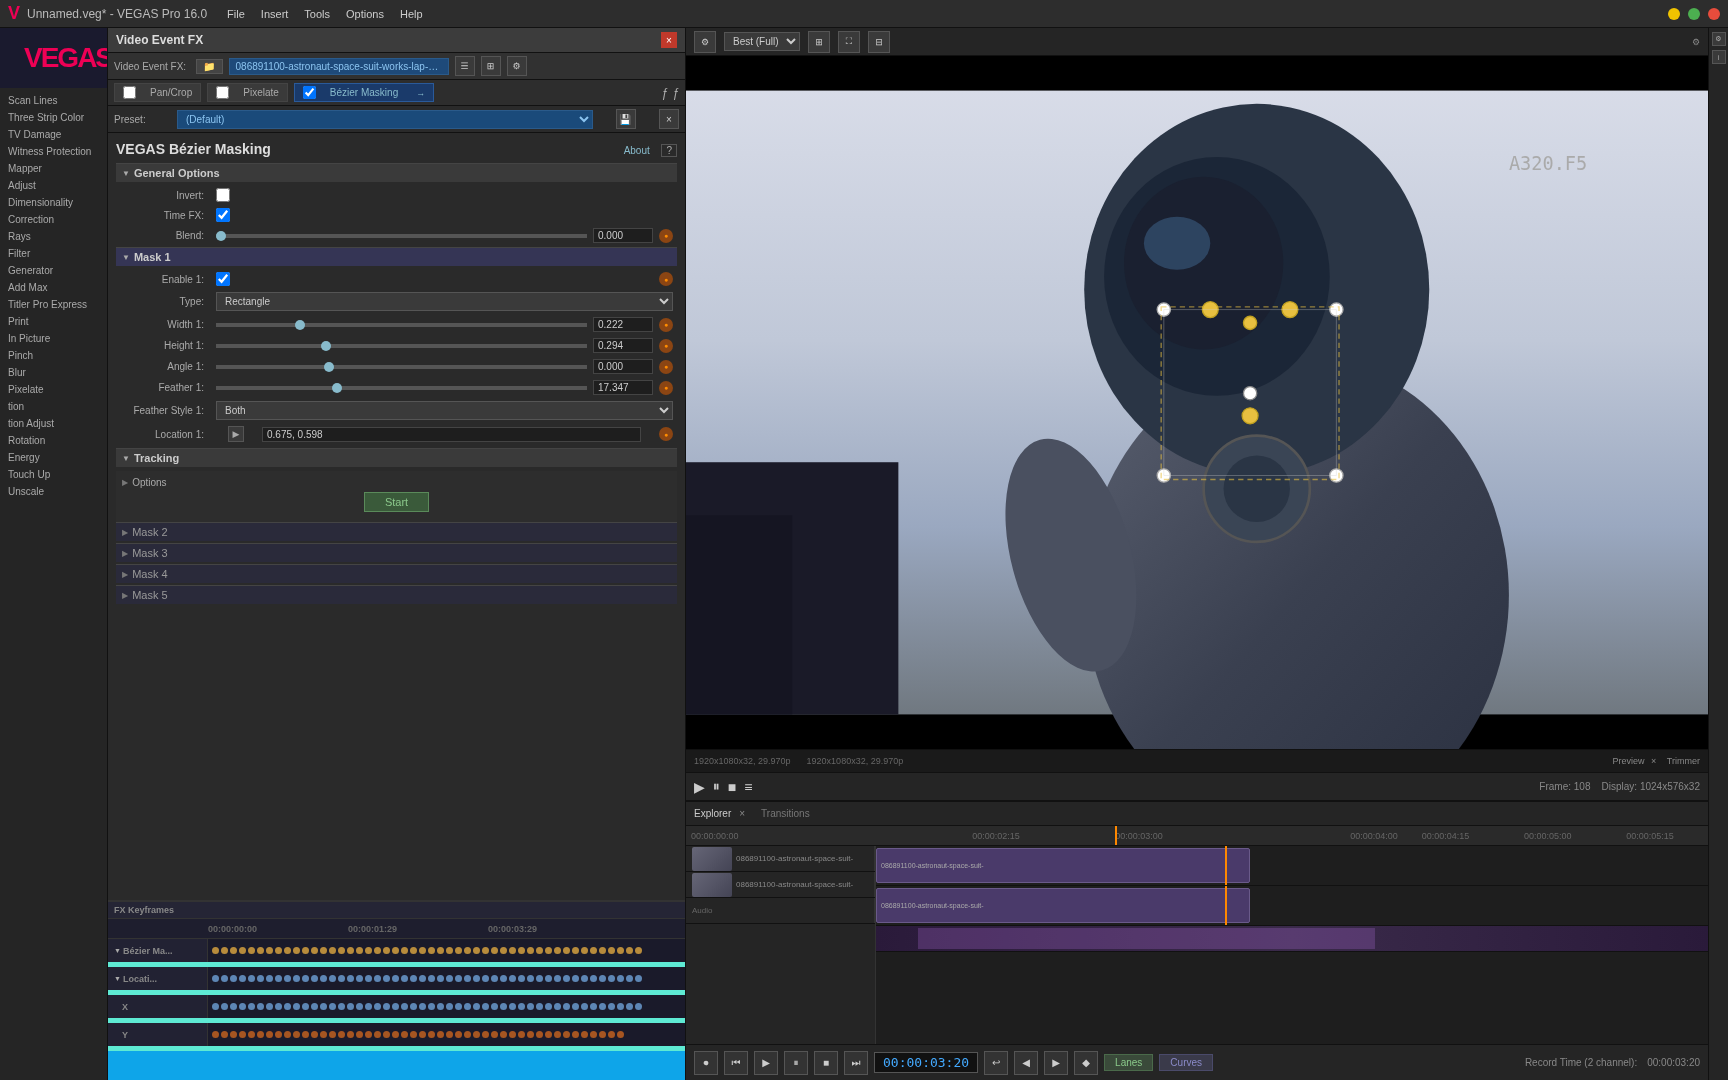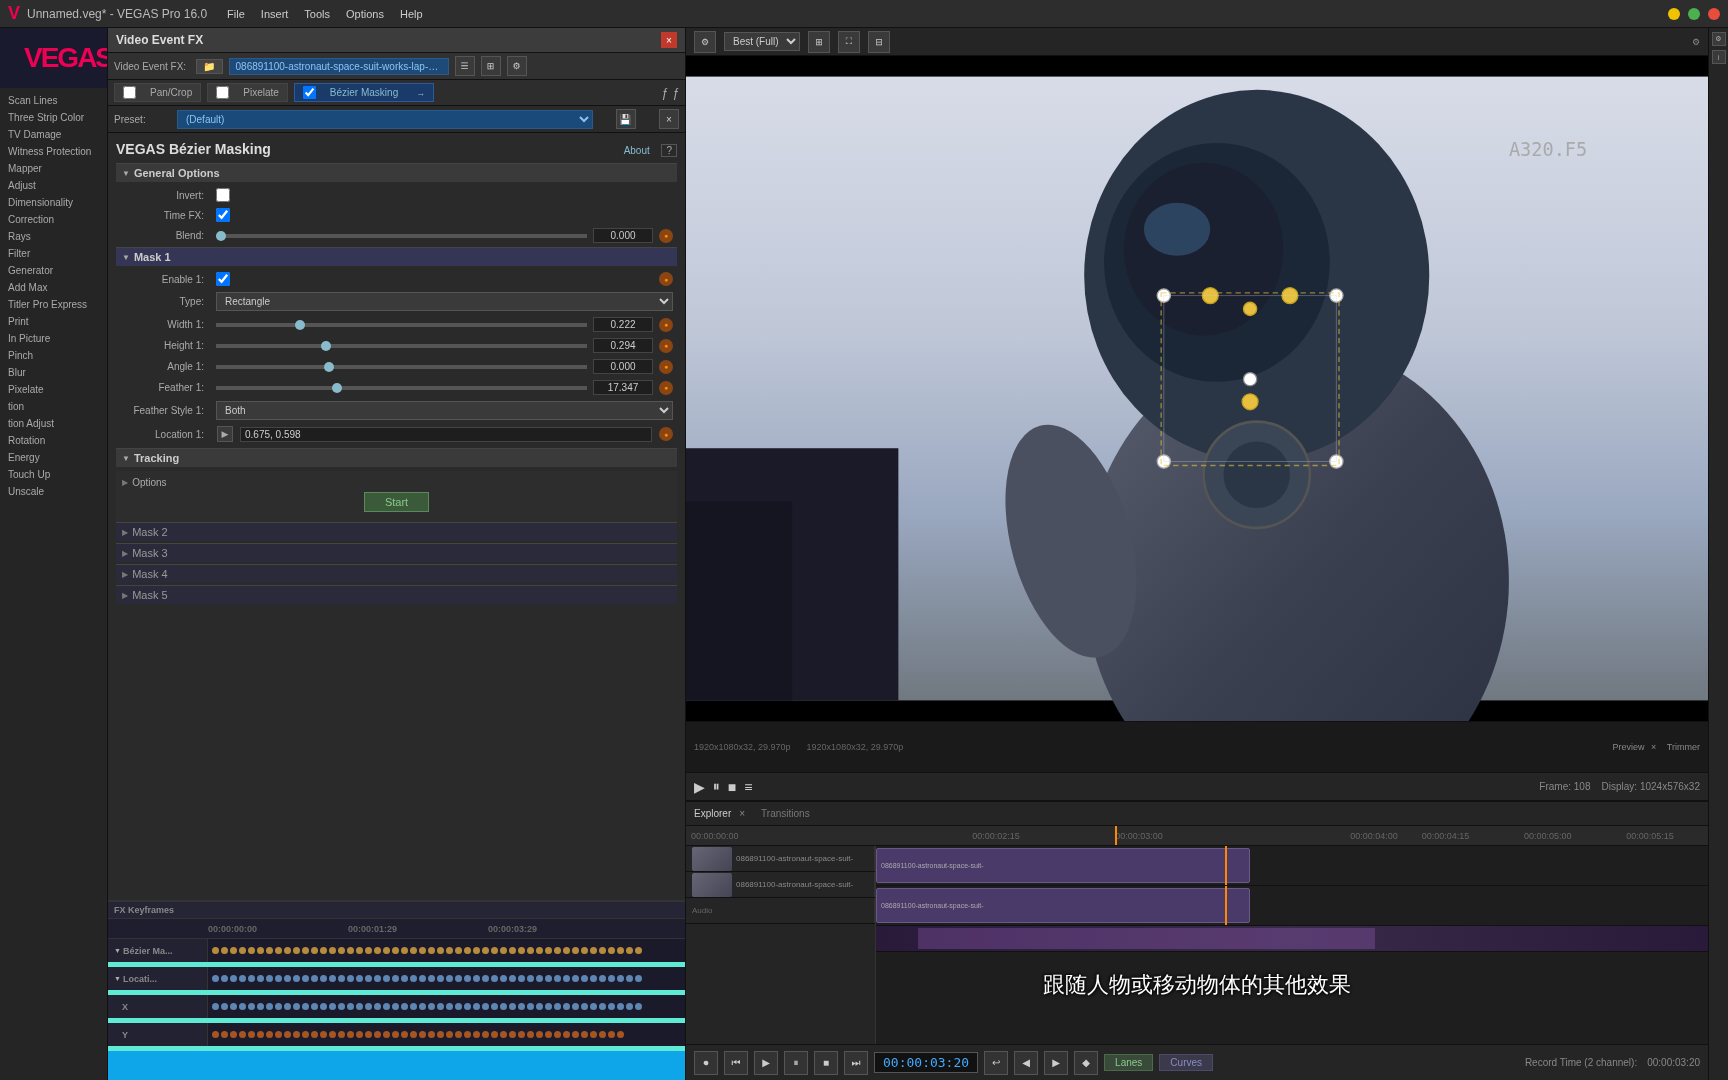--- a/index.html
+++ b/index.html
@@ -71,36 +71,36 @@
     .section-header { display: flex; align-items: center; gap: 4px; background: #3a3a3a; padding: 3px 6px; margin-bottom: 4px; cursor: pointer; border-top: 1px solid #444; }
     .section-header .chevron { font-size: 8px; color: #aaa; }
     .section-header .section-title { font-size: 11px; font-weight: bold; color: #ccc; }
 
     .param-row { display: flex; align-items: center; gap: 6px; padding: 2px 4px; margin-bottom: 2px; }
     .param-label { min-width: 90px; font-size: 10px; color: #aaa; text-align: right; padding-right: 6px; }
     .param-checkbox { width: 14px; height: 14px; }
     .param-slider-wrap { flex: 1; display: flex; align-items: center; gap: 4px; }
     .param-slider { flex: 1; height: 4px; background: #555; -webkit-appearance: none; outline: none; }
     .param-slider::-webkit-slider-thumb { -webkit-appearance: none; width: 10px; height: 10px; border-radius: 50%; background: #8bc; cursor: pointer; }
-    .param-value { min-width: 60px; background: #1e1e1e; border: 1px solid #444; color: #ccc; font-size: 10px; padding: 1px 4px; text-align: center; }
+    .param-value { min-width: 60px; background: #1e1e1e; border: 1px solid #444; color: #ccc; font-size: 10px; padding: 1px 4px; text-align: left; }
     .param-pin { width: 14px; height: 14px; background: #555; border-radius: 50%; cursor: pointer; display: flex; align-items: center; justify-content: center; font-size: 7px; color: #aaa; }
     .param-pin.active { background: #8b4513; color: #ff8c00; }
 
     .type-select { background: #3a3a3a; border: 1px solid #555; color: #ccc; padding: 2px 4px; font-size: 10px; flex: 1; }
 
     .mask-section { margin-bottom: 4px; }
     .mask-header { display: flex; align-items: center; gap: 4px; background: #353555; padding: 3px 6px; margin-bottom: 4px; cursor: pointer; border-top: 1px solid #444; }
     .mask-header .chevron { font-size: 8px; color: #aaa; }
     .mask-header .mask-title { font-size: 11px; font-weight: bold; color: #ccc; }
 
     .mask-collapsed { background: #2a2a3a; padding: 3px 6px; display: flex; align-items: center; gap: 4px; margin-bottom: 2px; cursor: pointer; border-top: 1px solid #444; }
     .mask-collapsed .chevron-right { font-size: 8px; color: #777; }
     .mask-collapsed .mask-label { font-size: 11px; color: #999; }
 
-    .location-row { display: flex; align-items: center; gap: 7px; padding: 2px 4px; margin-bottom: 2px; }
+    .location-row { display: flex; align-items: center; gap: 18px; padding: 2px 4px; margin-bottom: 2px; }
     .location-label { min-width: 90px; font-size: 10px; color: #aaa; text-align: right; padding-right: 6px; }
     .location-btn { width: 16px; height: 16px; background: #3a3a3a; border: 1px solid #555; cursor: pointer; display: flex; align-items: center; justify-content: center; font-size: 9px; color: #aaa; }
     .location-value { flex: 1; background: #1e1e1e; border: 1px solid #444; color: #ccc; font-size: 10px; padding: 1px 4px; }
 
     .tracking-section { margin-top: 4px; }
     .tracking-header { display: flex; align-items: center; gap: 4px; background: #3a3a3a; padding: 3px 6px; cursor: pointer; border-top: 1px solid #444; }
     .tracking-options { background: #2d2d2d; padding: 6px; }
     .options-row { display: flex; align-items: center; gap: 4px; margin-bottom: 4px; cursor: pointer; }
     .options-row .chevron-right { font-size: 8px; color: #777; }
     .options-label { font-size: 10px; color: #aaa; }
@@ -152,21 +152,21 @@
 
     
     #right-sidebar { width: 20px; background: #252525; border-left: 1px solid #111; display: flex; flex-direction: column; align-items: center; padding: 4px 0; gap: 4px; }
     .rs-btn { width: 14px; height: 14px; background: #3a3a3a; border: 1px solid #555; cursor: pointer; display: flex; align-items: center; justify-content: center; font-size: 7px; color: #aaa; }
 
     
     ::-webkit-scrollbar { width: 6px; height: 6px; }
     ::-webkit-scrollbar-track { background: #2a2a2a; }
     ::-webkit-scrollbar-thumb { background: #555; border-radius: 3px; }
 
-    .preview-stats { background: #1a1a1a; padding: 20px 8px; font-size: 9px; color: #666; display: flex; gap: 16px; border-top: 1px solid #111; }
+    .preview-stats { background: #1a1a1a; padding: 6px 8px; font-size: 9px; color: #666; display: flex; gap: 16px; border-top: 1px solid #111; }
 
     .bottom-wrapper { display: flex; flex: 1; min-height: 0; }
     .timeline-left-panel { width: 190px; background: #252525; border-right: 1px solid #333; display: flex; flex-direction: column; }
     .timeline-right-panel { flex: 1; overflow: hidden; display: flex; flex-direction: column; }
 
     .track-thumb { width: 40px; height: 24px; background: #333; border-radius: 2px; margin-right: 4px; flex-shrink: 0; overflow: hidden; }
     .track-thumb-img { width: 100%; height: 100%; background: linear-gradient(135deg, #334, #223); }
   </style>
 </head>
 <body>
@@ -723,21 +723,20 @@
 
             <rect x="358" y="163" width="134" height="130" fill="none" stroke="#e8c040" stroke-width="1" stroke-dasharray="4,3" opacity="0.6"></rect>
 
             <line x1="360" y1="165" x2="490" y2="165" stroke="#ccc" stroke-width="0.5" opacity="0.5"></line>
             <line x1="360" y1="165" x2="360" y2="290" stroke="#ccc" stroke-width="0.5" opacity="0.5"></line>
             <line x1="490" y1="165" x2="490" y2="290" stroke="#ccc" stroke-width="0.5" opacity="0.5"></line>
             <line x1="360" y1="290" x2="490" y2="290" stroke="#ccc" stroke-width="0.5" opacity="0.5"></line>
           </svg>
         </div>
 
-        <div class="subtitle-bar" style="position:absolute;bottom:80px;left:0;right:0;text-align:center;font-size:22px;color:#fff;text-shadow:1px 1px 3px #000,-1px -1px 3px #000;pointer-events:none;">跟随人物或移动物体的其他效果</div>
 
         <div class="preview-stats">
           <span>1920x1080x32, 29.970p</span>
           <span>1920x1080x32, 29.970p</span>
           <span style="margin-left:auto;">
             <span style="cursor:pointer;color:#888;">Preview</span>
             <span style="margin-left:4px;cursor:pointer;color:#888;">×</span>
             <span style="margin-left:8px;cursor:pointer;color:#888;">Trimmer</span>
           </span>
         </div>

